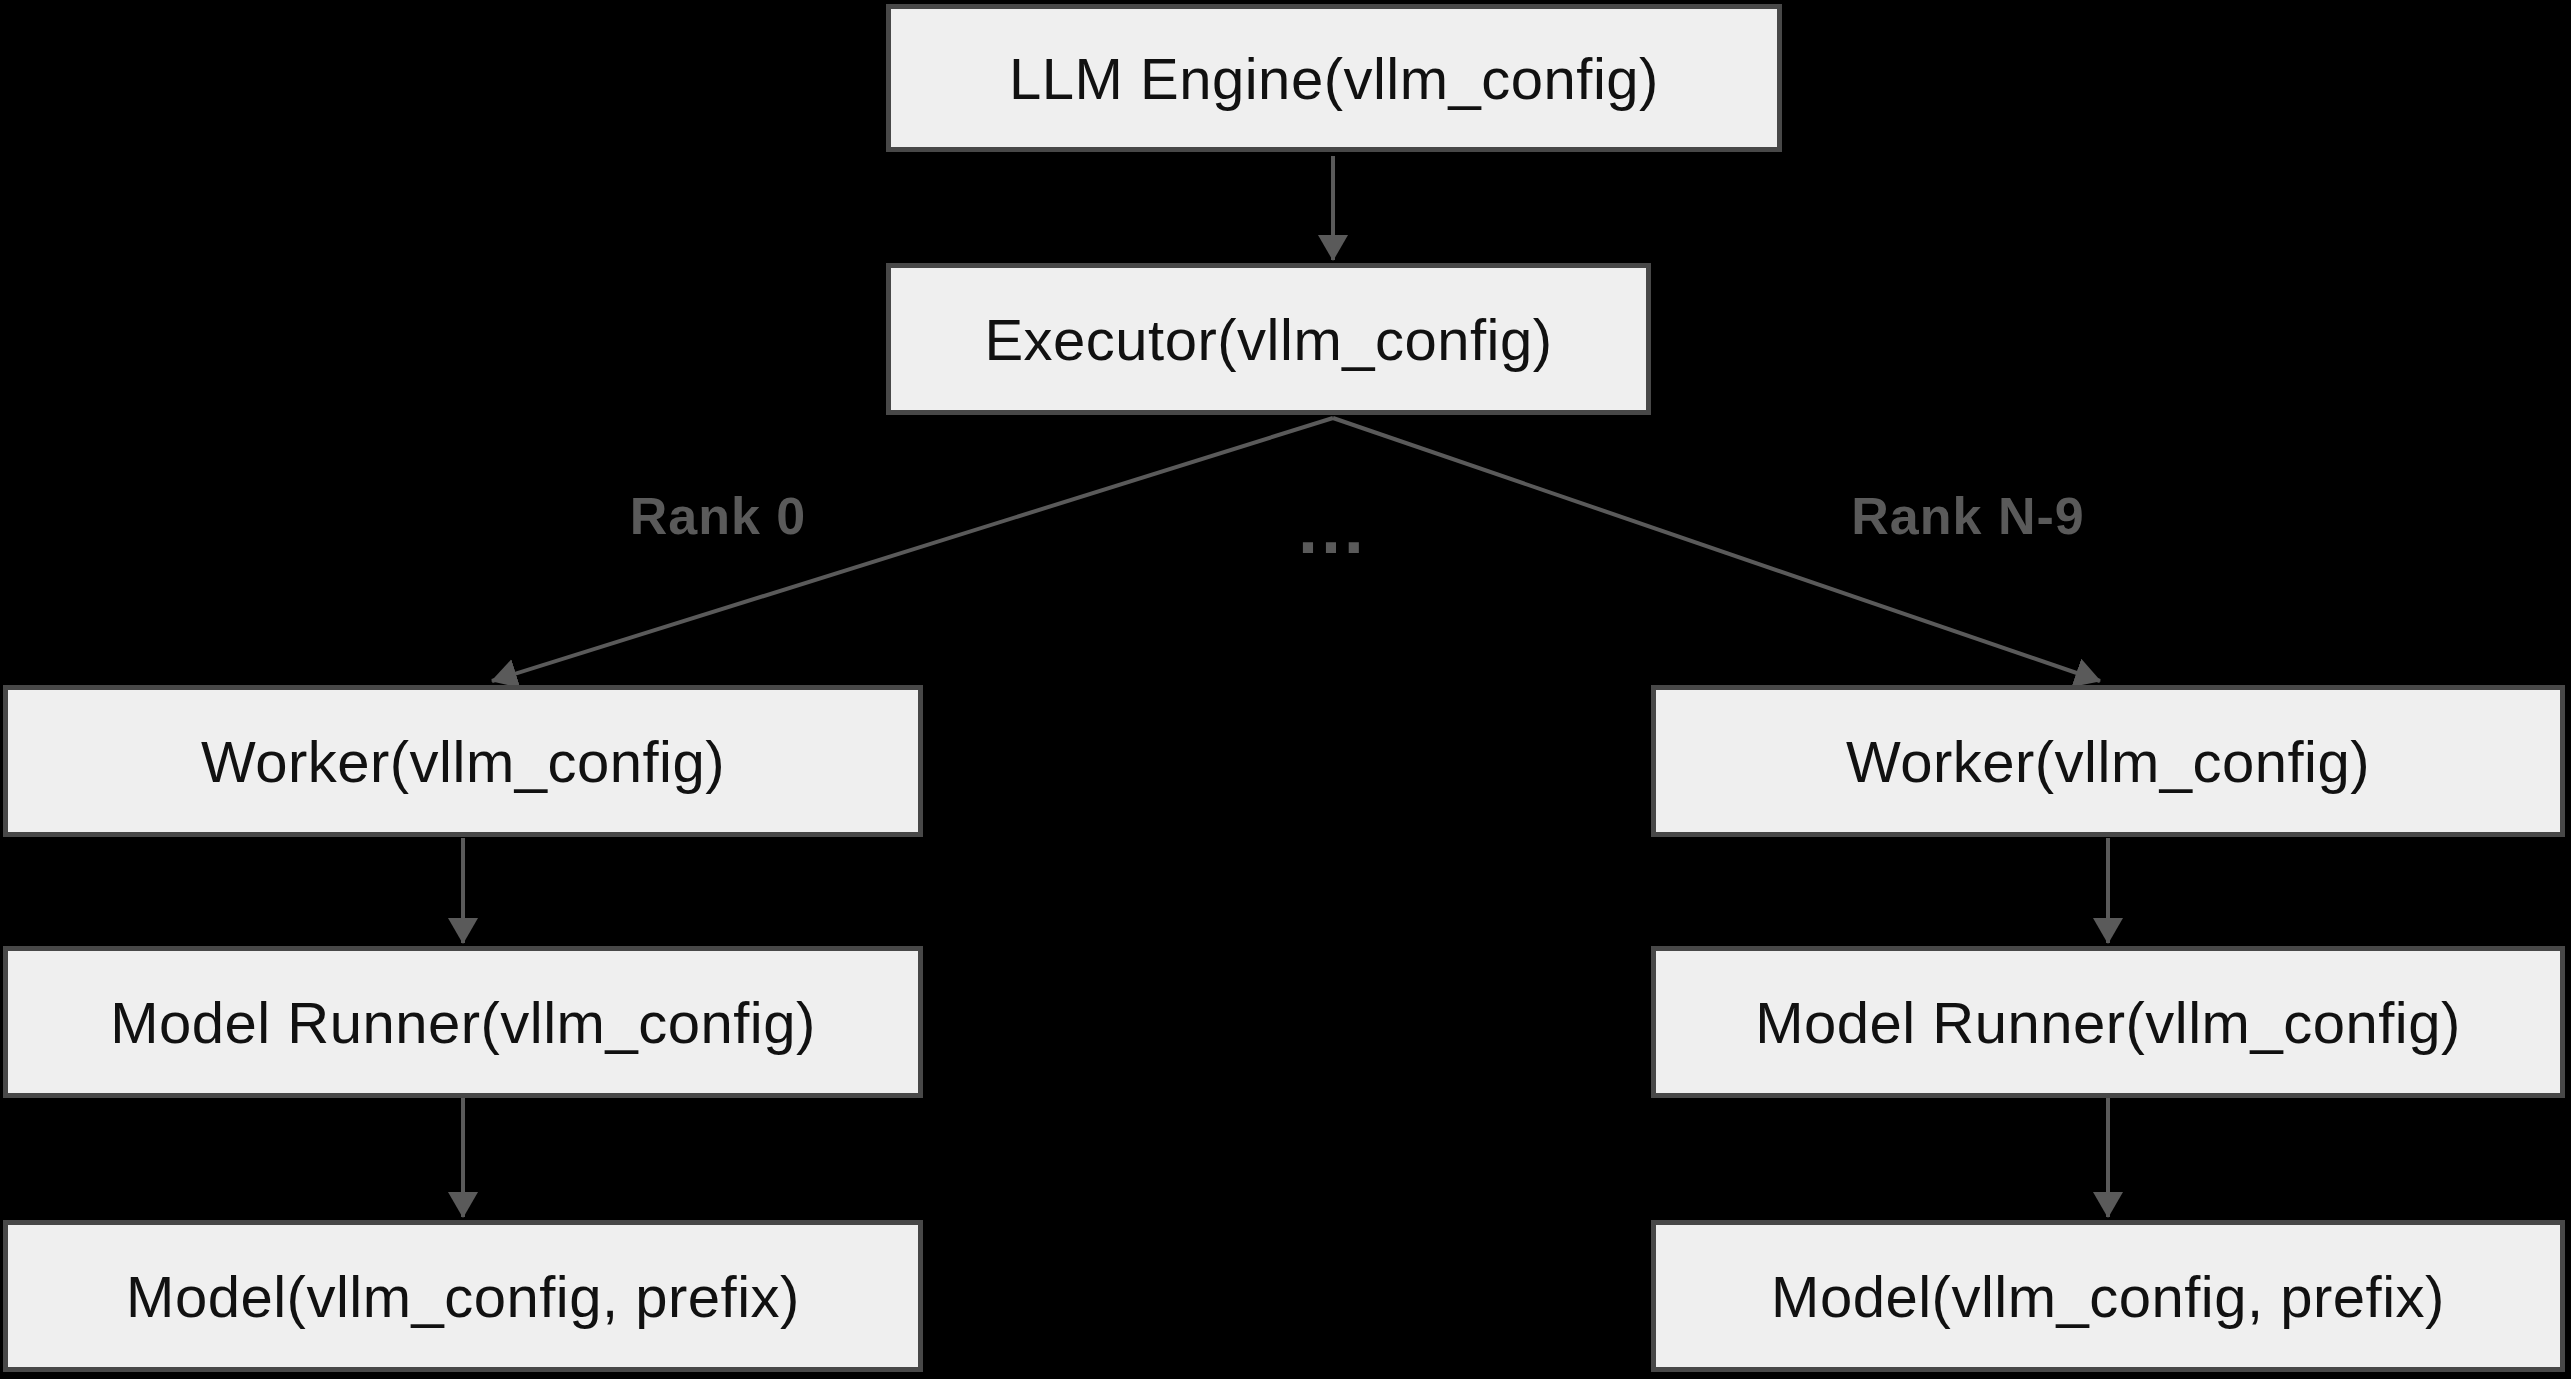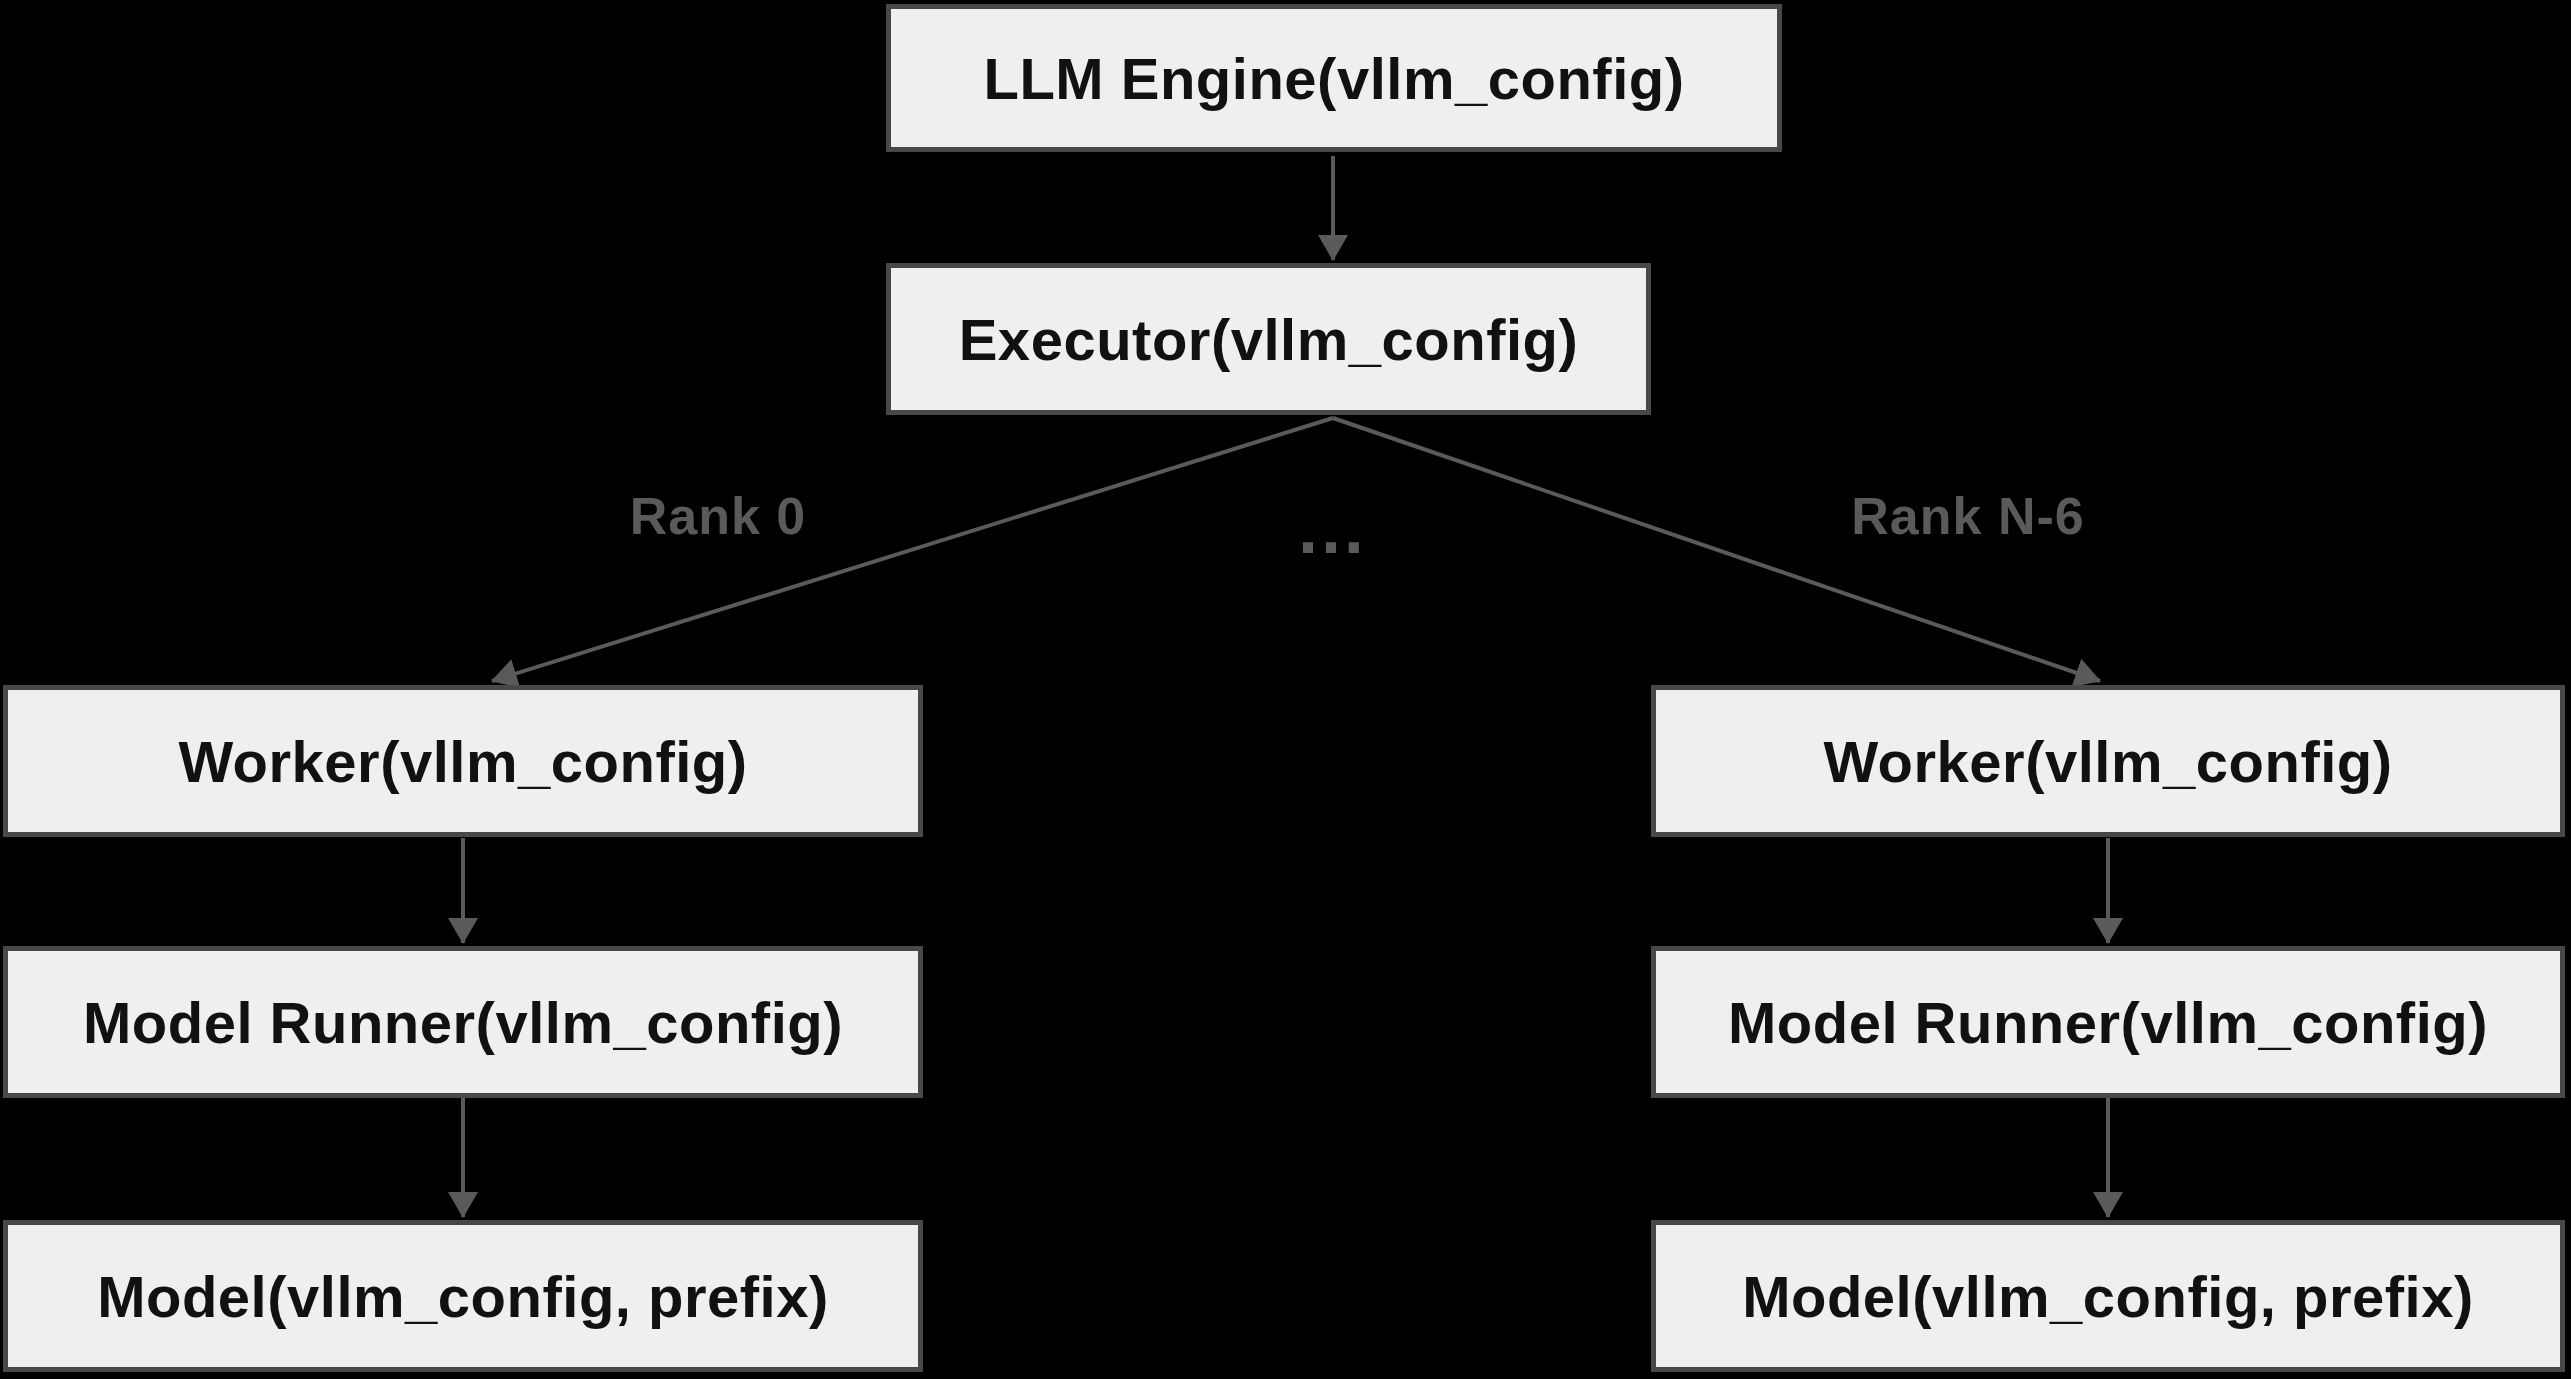--- a/index.html
+++ b/index.html
@@ -27,21 +27,21 @@
   svg.connections .arrowhead-shape{
     fill:var(--edge);
   }
   .node{
     position:absolute;
     background:var(--node-fill);
     border:5px solid var(--node-border);
     display:flex;align-items:center;justify-content:center;
     color:var(--node-text);
     font-size:58px;
-    font-weight:700;
+    font-weight:400;
     letter-spacing:0.5px;
     white-space:nowrap;
   }
   .edge-label{
     position:absolute;
     transform:translate(-50%,-50%);
     color:var(--edge-label);
     font-size:52px;
     font-weight:600;
     letter-spacing:1px;
@@ -107,13 +107,13 @@
 </div>
 
 <div class="node" style="left:1651px;top:1220px;width:914px;height:152px">
   <span>Model(vllm_config, prefix)</span>
 </div>
 
 <div class="edge-label" style="left:718px;top:516px">Rank 0</div>
 
 <div class="edge-label ellipsis" style="left:1332px;top:528px">…</div>
 
-<div class="edge-label" style="left:1968px;top:516px">Rank N-6</div>
+<div class="edge-label" style="left:1968px;top:516px">Rank N-9</div>
 
 </body></html>

